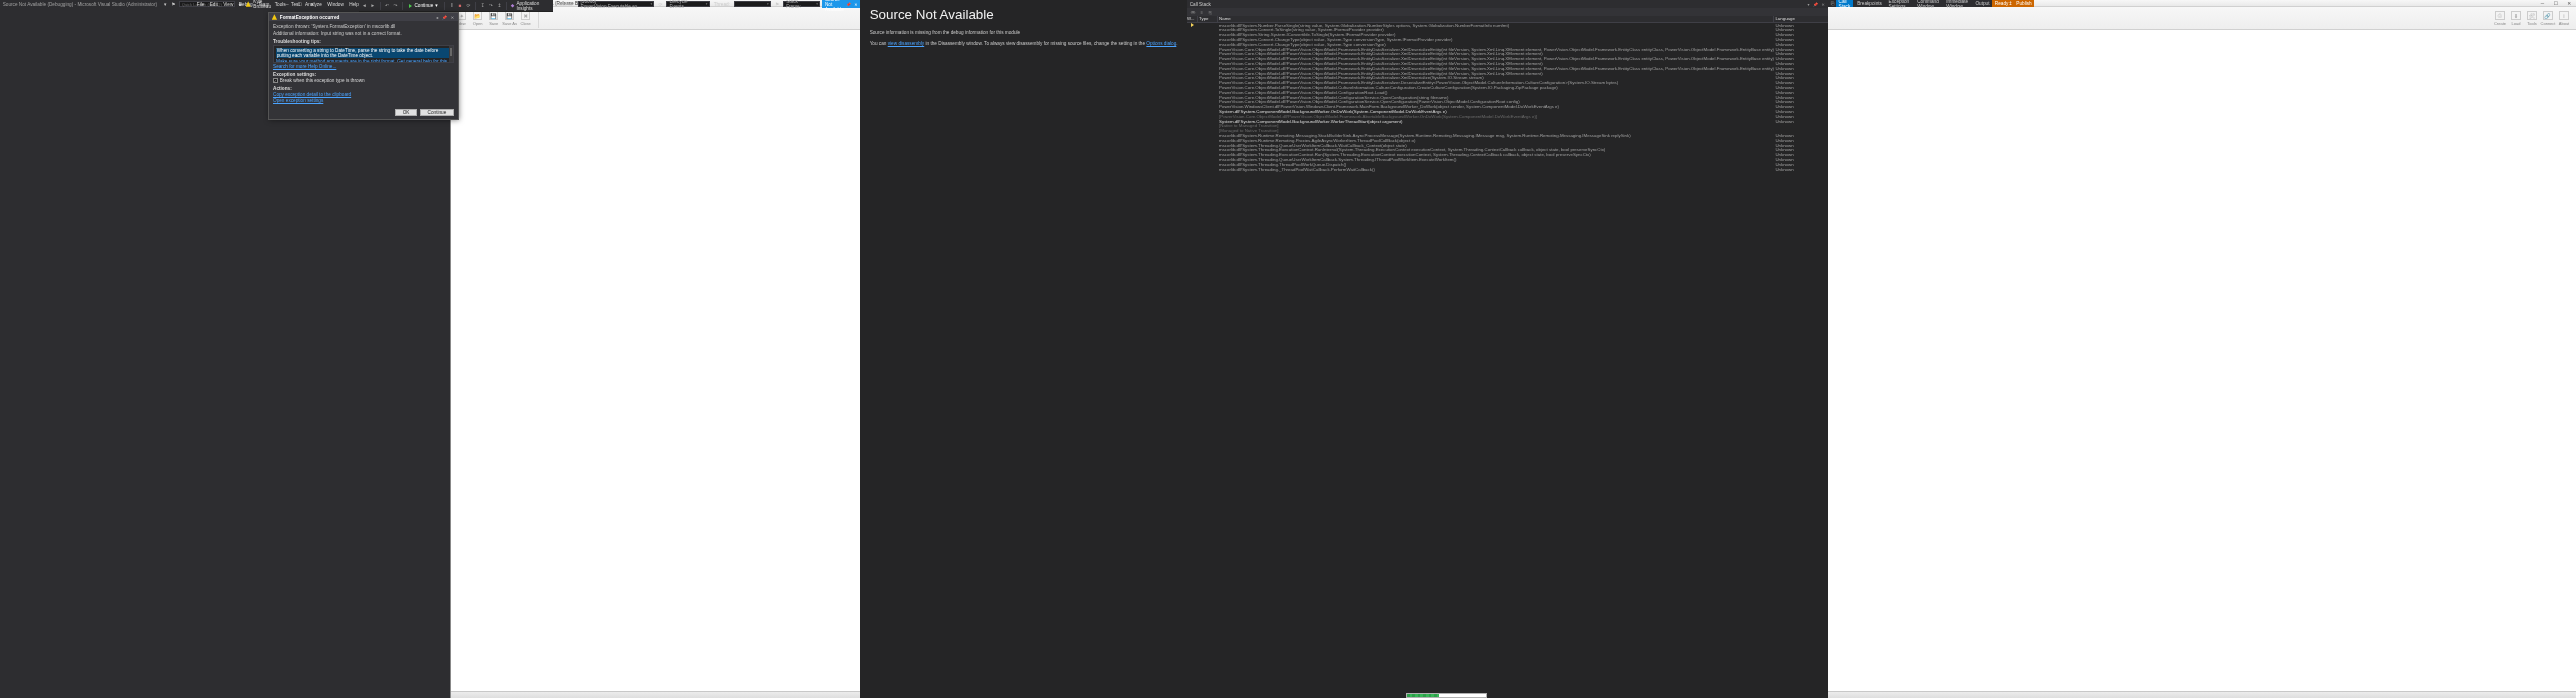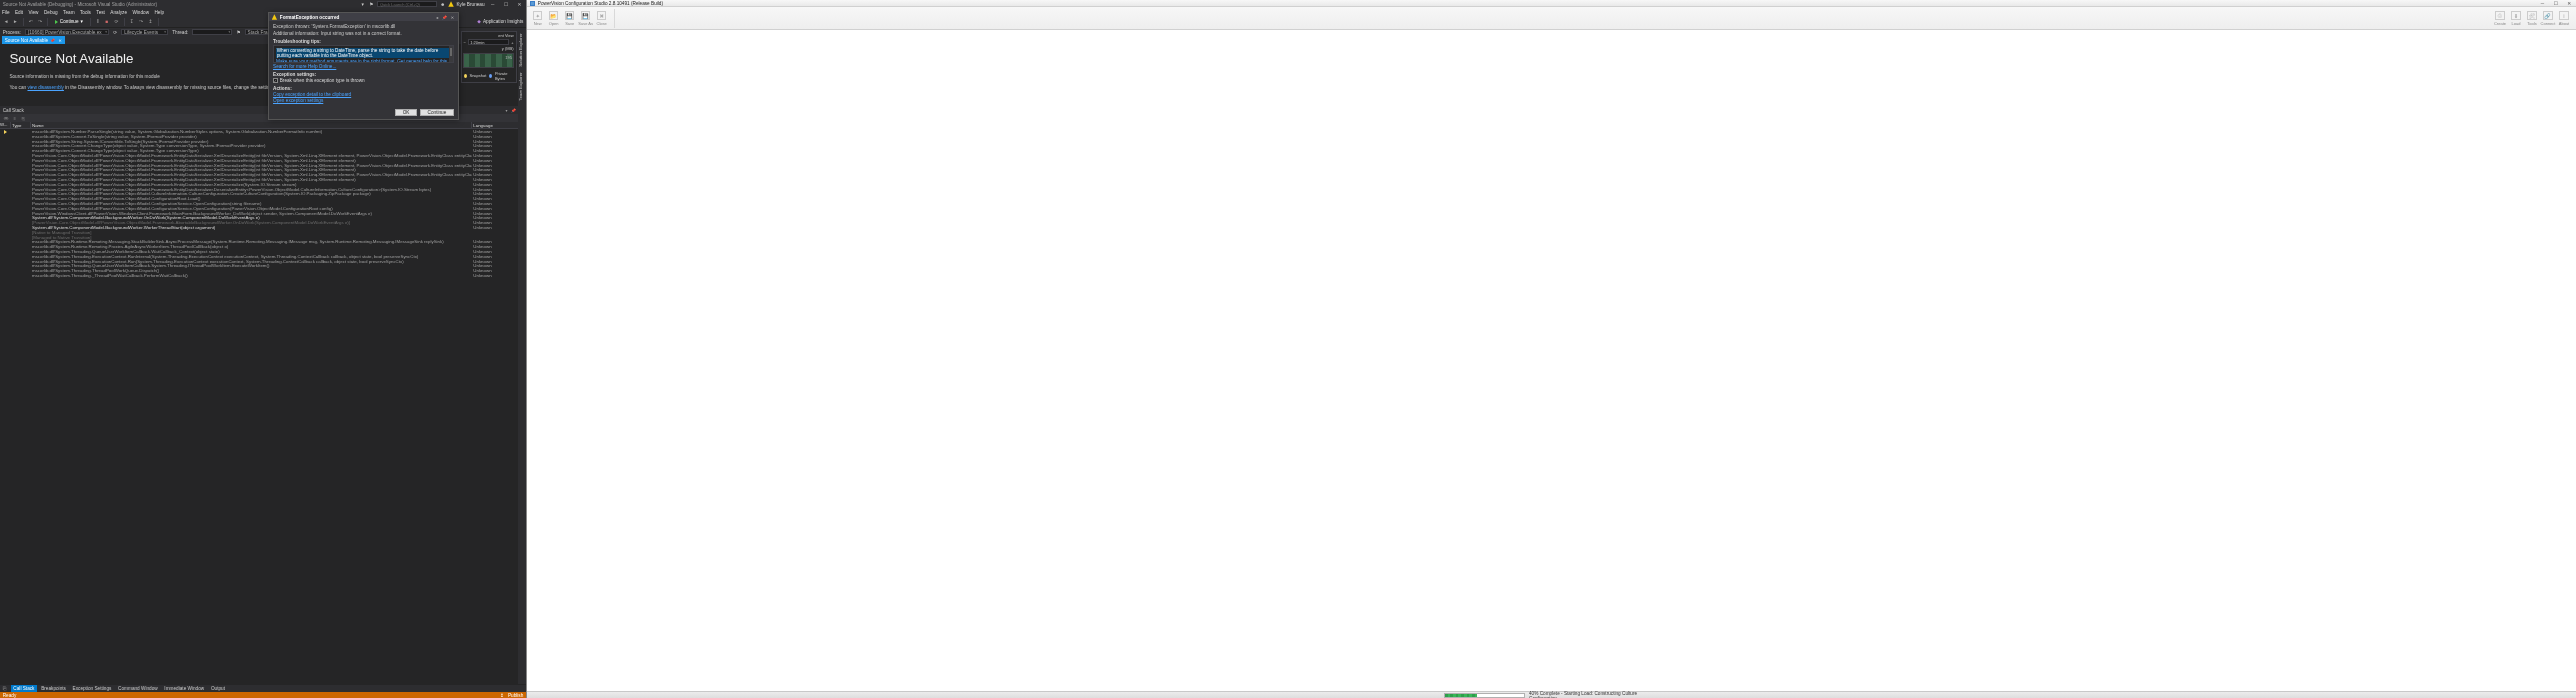--- a/index.html
+++ b/index.html
@@ -1,20 +1,20 @@
 <!DOCTYPE html>
 <html style="font-size:10.7px"><head>
 <meta charset="utf-8">
 <style>
 * { margin: 0; padding: 0; box-sizing: border-box; font-family: "Segoe UI", Tahoma, sans-serif; }
 html, body { width: 2576px; height: 699px; background: #555; overflow: hidden; }
 .screen { display: flex; width: 2576px; height: 699px; }
 
 
-.vs { width: 526px; height: 100%; background: #2d2d30; color: #dcdcdc; display: flex; flex-direction: column; position: relative; font-size: 4.7px; }
+.vs { width: 450px; height: 100%; background: #2d2d30; color: #dcdcdc; display: flex; flex-direction: row; position: relative; font-size: 4.7px; }
 .vs-titlebar { height: 8px; background: #2d2d30; display: flex; align-items: center; padding-left: 2.7px; gap: 2.7px; }
 .vs-titlebar .title { flex: 0 0 auto; color: #a0a0a0; font-size: 4.7px; }
 .vs-titlebar .spacer { flex: 1; }
 .vs-titlebar .right-bits { display: flex; align-items: center; gap: 2.7px; padding-right: 1.3px; }
 .vs-titlebar .right-bits .ic { width: 6px; height: 6px; display: flex; align-items: center; justify-content: center; color: #ccc; font-size: 4.7px; }
 .vs-titlebar .ql { width: 60px; height: 6.7px; background: #1b1b1c; border: 0.7px solid #3f3f46; color: #6d6d6d; font-size: 4px; padding: 0 2px; display: flex; align-items: center; }
 .vs-titlebar .warn { width: 5.4px; height: 5.4px; background: #f2c811; clip-path: polygon(50% 0,100% 100%,0 100%); }
 .vs-titlebar .user { color: #ddd; font-size: 4.7px; }
 .vs-titlebar .winbtn { width: 10.7px; height: 6.7px; display: flex; align-items: center; justify-content: center; color: #ccc; font-size: 4.7px; }
 

